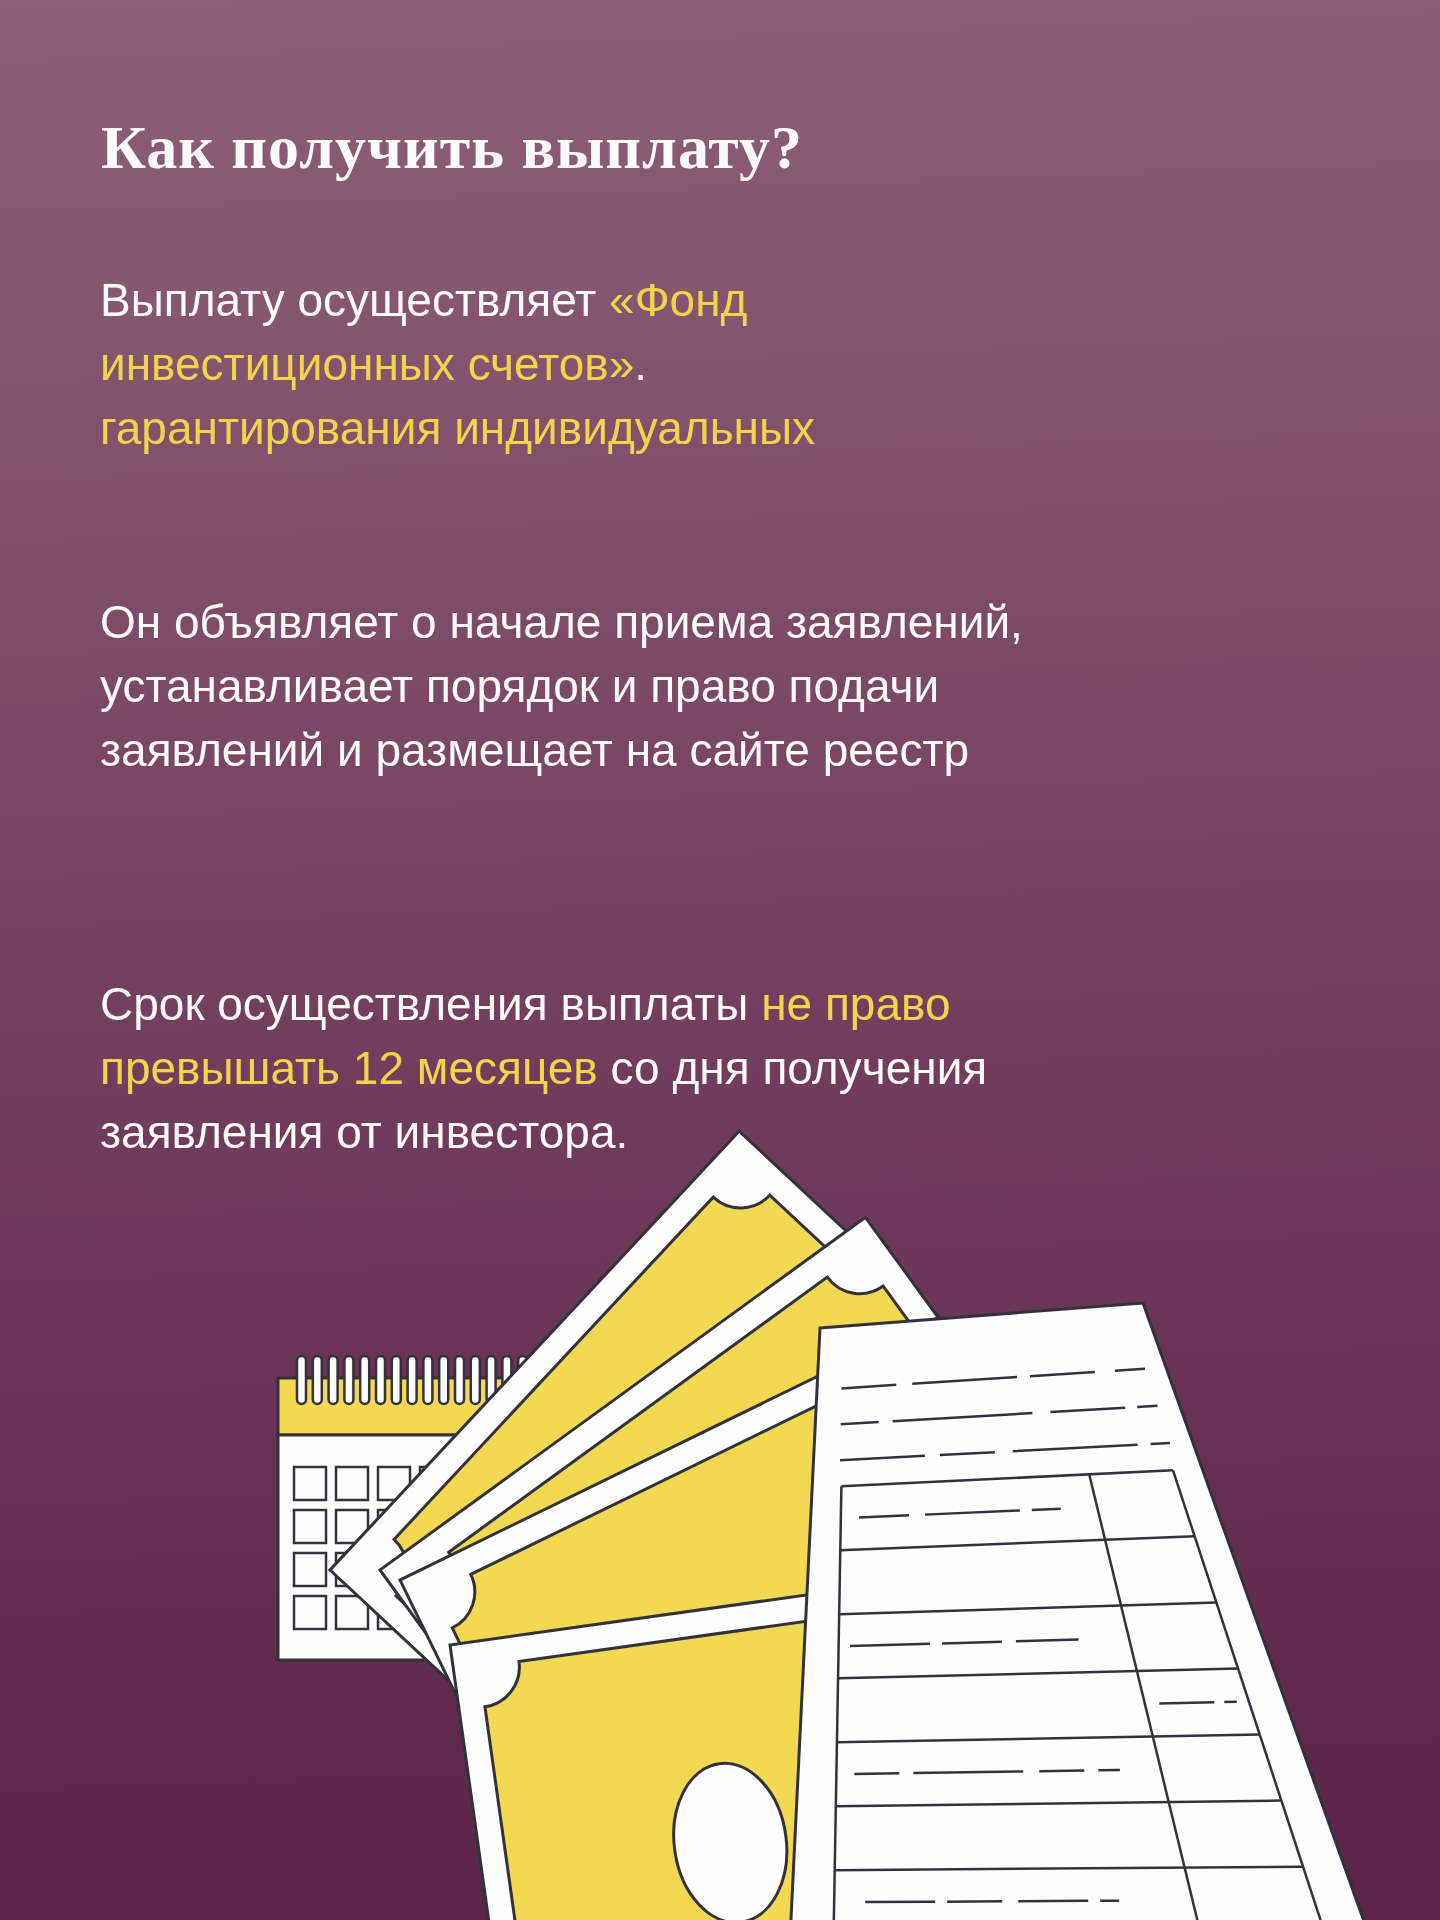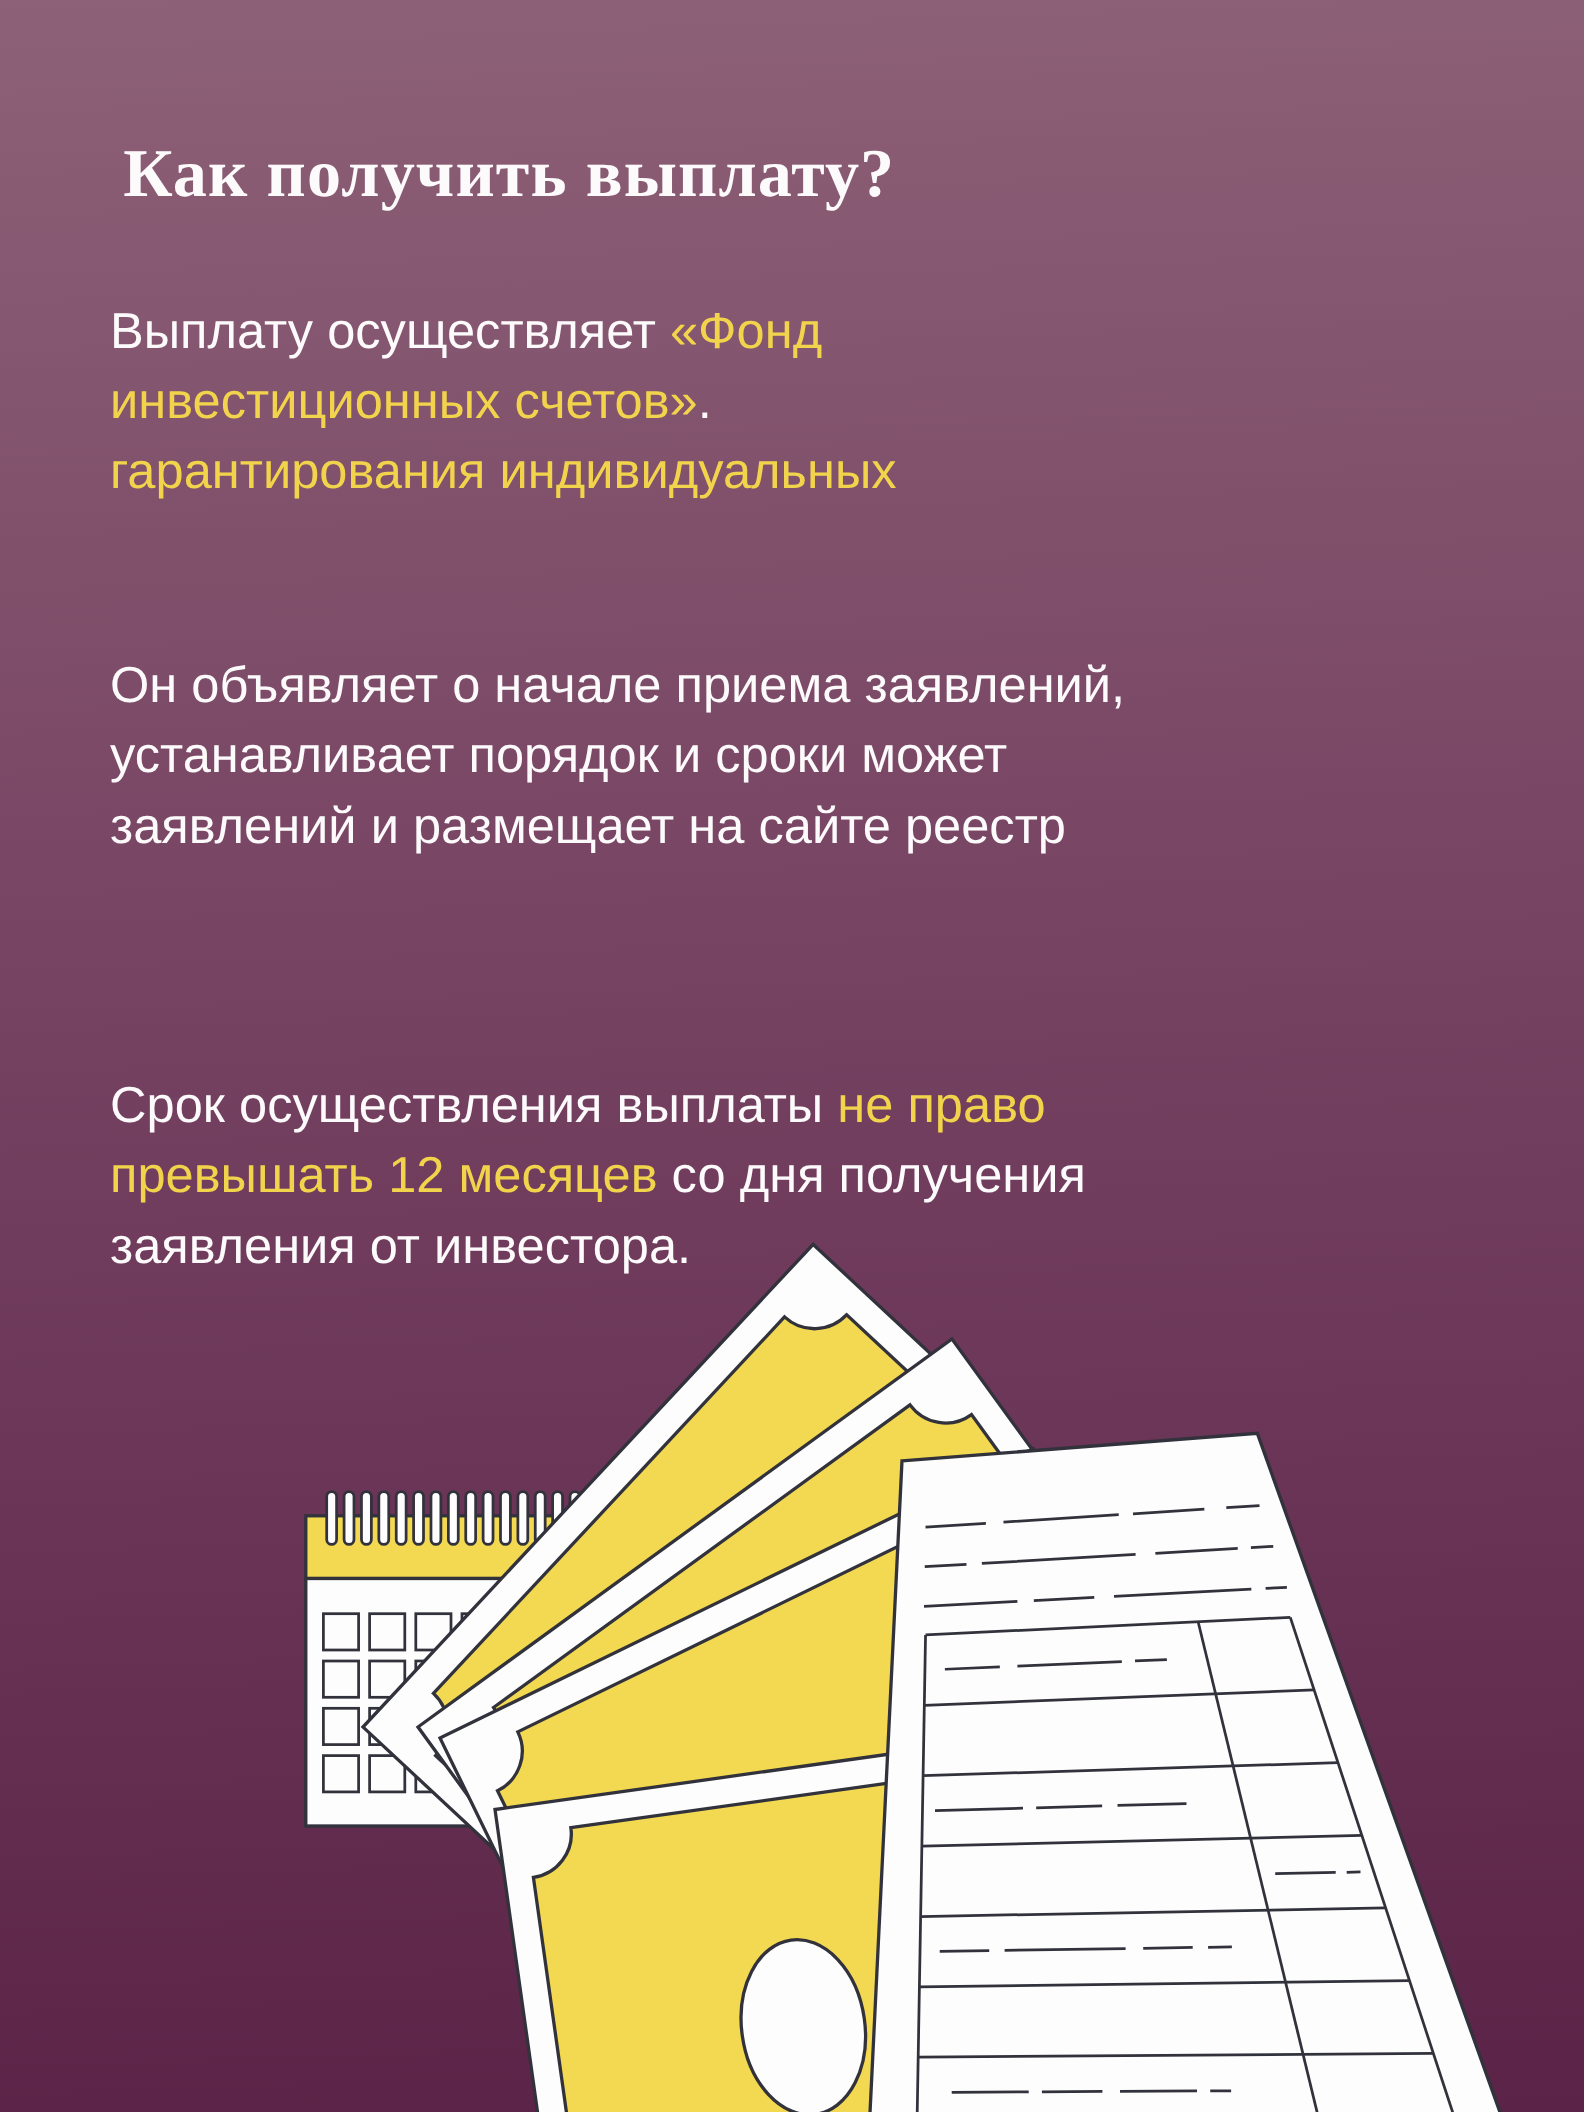--- a/index.html
+++ b/index.html
@@ -7,21 +7,21 @@
     --text:#fdfafc; --accent:#f2d44c; --outline:#32323c;
     --fill-yellow:#f3d952; --paper:#fdfdfe;
   }
   html,body{margin:0;padding:0;}
   body{
     width:1440px;height:1920px;position:relative;overflow:hidden;
     background:linear-gradient(178deg,var(--bg-top) 0%,var(--bg-mid) 50%,var(--bg-bottom) 100%);
     font-family:"Liberation Sans","DejaVu Sans",sans-serif;
   }
   .title{
-    position:absolute;left:100px;top:112px;margin:12px;
+    position:absolute;left:100px;top:112px;margin:1px;
     font-family:"Liberation Serif","DejaVu Serif",serif;
     font-weight:700;font-size:62px;line-height:68px;
     color:var(--text);letter-spacing:1px;white-space:nowrap;
   }
   .para{
     position:absolute;left:100px;color:var(--text);
     font-size:46px;line-height:64px;white-space:nowrap;
   }
   .p1{top:268px}
   .p2{top:590px}
@@ -40,21 +40,21 @@
   <h1 class="title">Как получить выплату?</h1>
 
   <div class="para p1">
     <div class="line"><span>Выплату осуществляет </span><span class="accent">«Фонд</span></div>
     <div class="line"><span class="accent">инвестиционных счетов»</span><span>.</span></div>
     <div class="line"><span class="accent">гарантирования индивидуальных</span></div>
   </div>
 
   <div class="para p2">
     <div class="line"><span>Он объявляет о начале приема заявлений,</span></div>
-    <div class="line"><span>устанавливает порядок и сроки может</span></div>
+    <div class="line"><span>устанавливает порядок и право подачи</span></div>
     <div class="line"><span>заявлений и размещает на сайте реестр</span></div>
   </div>
 
   <div class="para p3">
     <div class="line"><span>Срок осуществления выплаты </span><span class="accent">не право</span></div>
     <div class="line"><span class="accent">превышать 12 месяцев</span><span> со дня получения</span></div>
     <div class="line"><span>заявления от инвестора.</span></div>
   </div>
 
   <svg class="illu" width="1440" height="820" viewBox="0 1100 1440 820">

